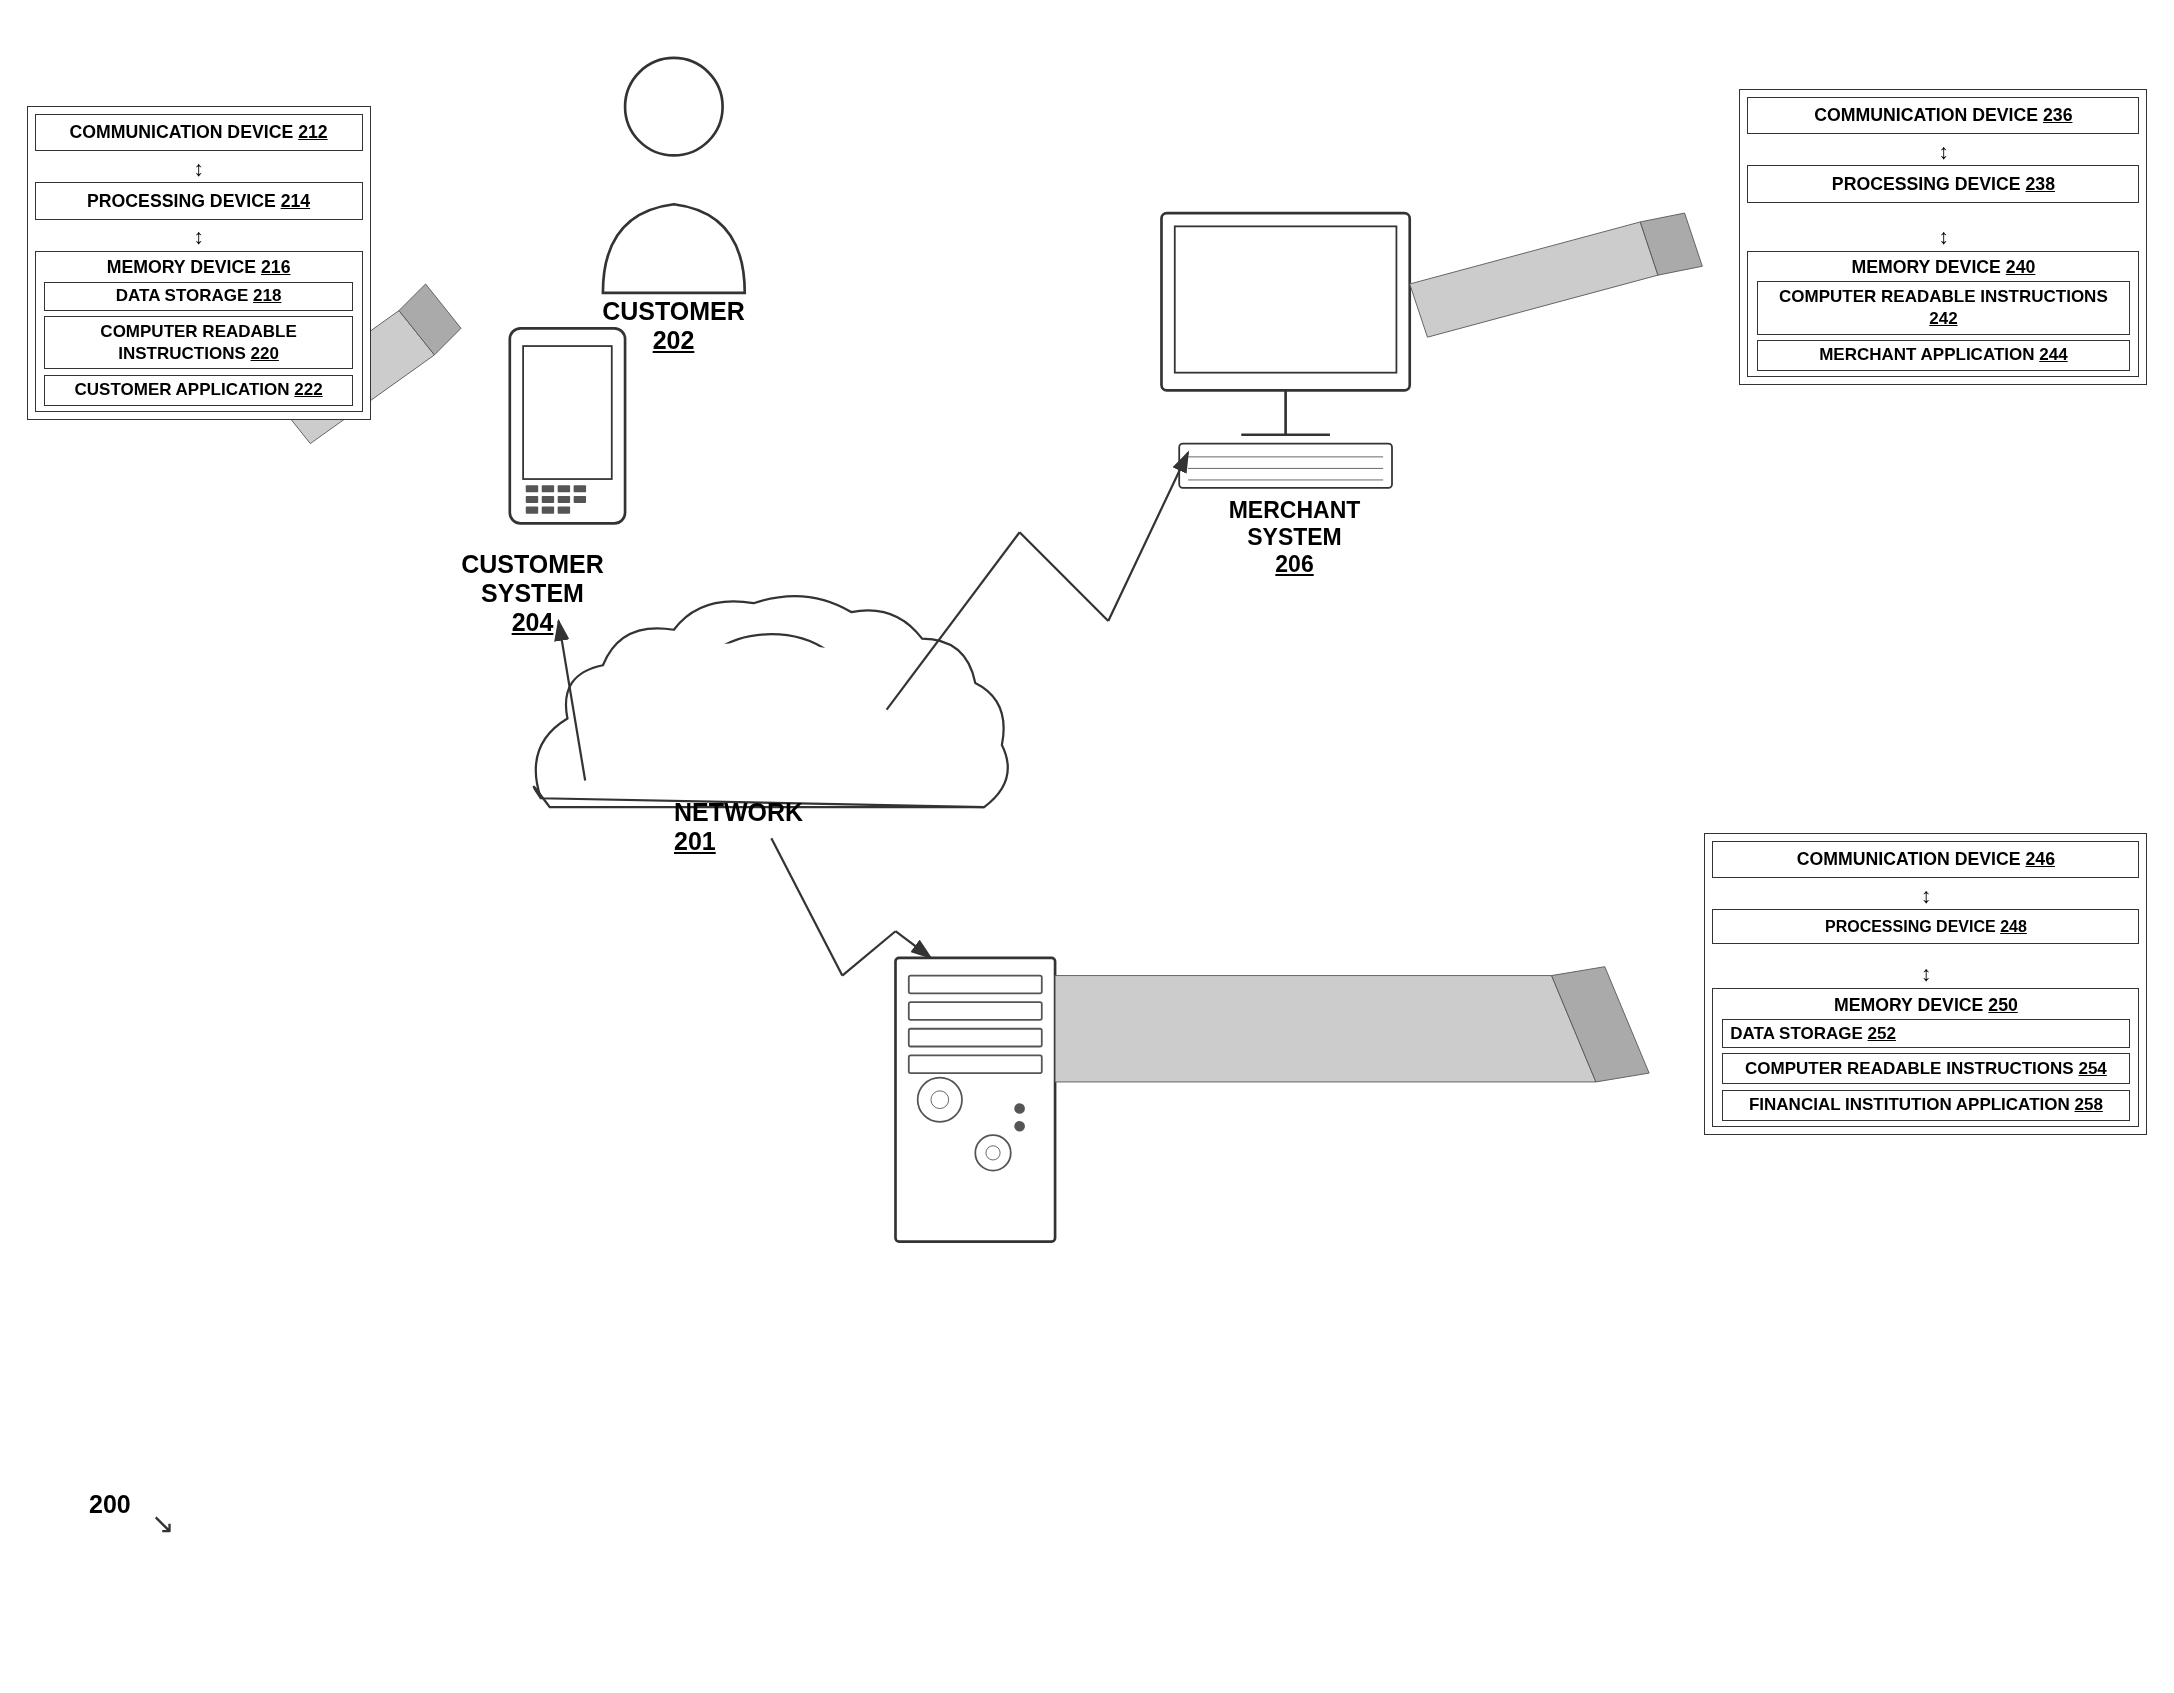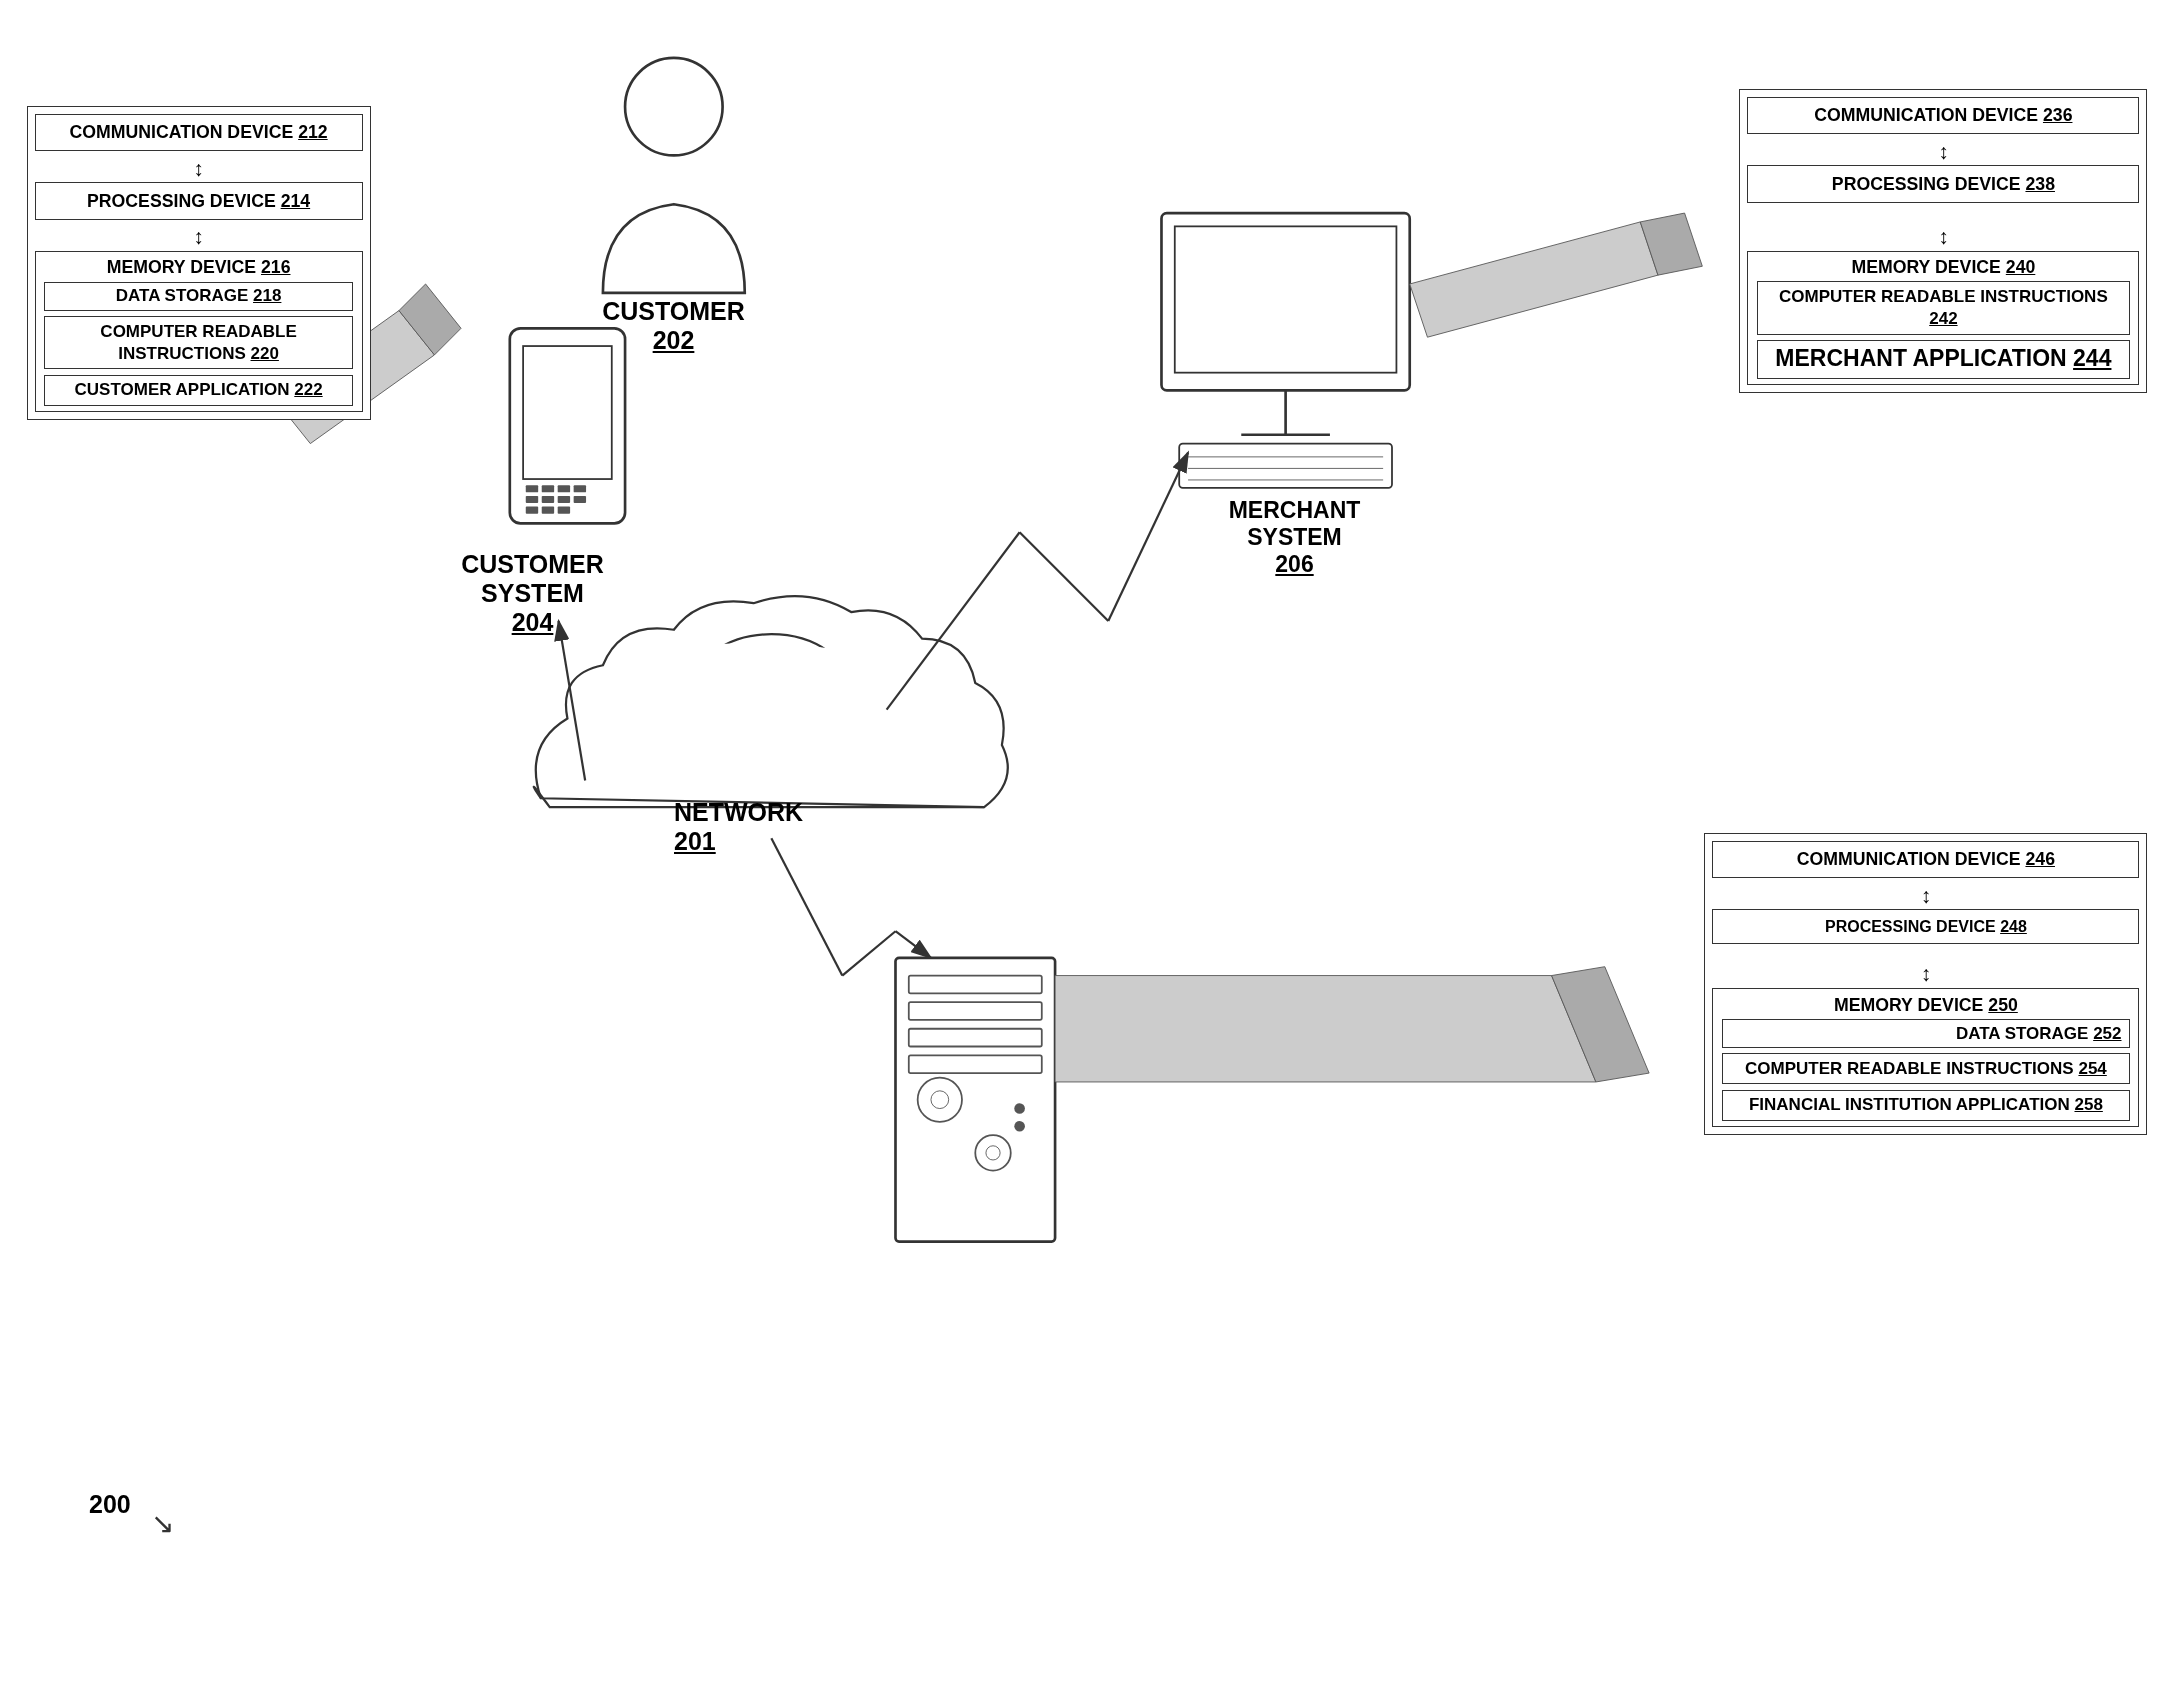--- a/index.html
+++ b/index.html
@@ -202,21 +202,21 @@
 
     <div style="text-align:center;font-size:21px;margin:1.8px 0;">↕</div>
 
     <div style="border:1.8px solid #333;padding:5.3px 8.9px;font-size:17.7px;font-weight:bold;">
       <div style="text-align:center;margin-bottom:3.5px;">MEMORY DEVICE <span style="text-decoration:underline;">240</span></div>
 
       <div style="border:1.8px solid #333;padding:3.5px 7px;margin-bottom:5.3px;font-size:17px;font-weight:bold;text-align:center;line-height:1.3;">
         COMPUTER READABLE INSTRUCTIONS <span style="text-decoration:underline;">242</span>
       </div>
 
-      <div style="border:1.8px solid #333;padding:3.5px 7px;font-size:23px;font-weight:bold;text-align:center;line-height:1.3;">
+      <div style="border:1.8px solid #333;padding:3.5px 7px;font-size:17px;font-weight:bold;text-align:center;line-height:1.3;">
         MERCHANT APPLICATION <span style="text-decoration:underline;">244</span>
       </div>
 
     </div>
   </div>
 
   <div style="position:absolute;right:26.6px;top:833px;width:443px;border:1.8px solid #333;padding:7px;background:#fff;">
 
     <div style="border:1.8px solid #333;padding:5.3px 8.9px;margin-bottom:5.3px;font-size:17.7px;font-weight:bold;text-align:center;line-height:1.4;">
       COMMUNICATION DEVICE <span style="text-decoration:underline;">246</span>
@@ -226,21 +226,21 @@
 
     <div style="border:1.8px solid #333;padding:5.3px 8.9px;margin-bottom:18px;font-size:16px;font-weight:bold;text-align:center;line-height:1.4;">
       PROCESSING DEVICE <span style="text-decoration:underline;">248</span>
     </div>
 
     <div style="text-align:center;font-size:21px;margin:1.8px 0;">↕</div>
 
     <div style="border:1.8px solid #333;padding:5.3px 8.9px;font-size:17.7px;font-weight:bold;">
       <div style="text-align:center;margin-bottom:3.5px;">MEMORY DEVICE <span style="text-decoration:underline;">250</span></div>
 
-      <div style="border:1.8px solid #333;padding:3.5px 7px;margin-bottom:5.3px;font-size:17px;font-weight:bold;text-align:right;">
+      <div style="border:1.8px solid #333;padding:3.5px 7px;margin-bottom:5.3px;font-size:17px;font-weight:bold;text-align:left;">
         DATA STORAGE <span style="text-decoration:underline;">252</span>
       </div>
 
       <div style="border:1.8px solid #333;padding:3.5px 7px;margin-bottom:5.3px;font-size:17px;font-weight:bold;text-align:center;line-height:1.3;">
         COMPUTER READABLE INSTRUCTIONS <span style="text-decoration:underline;">254</span>
       </div>
 
       <div style="border:1.8px solid #333;padding:3.5px 7px;font-size:17px;font-weight:bold;text-align:center;line-height:1.3;">
         FINANCIAL INSTITUTION APPLICATION <span style="text-decoration:underline;">258</span>
       </div>

